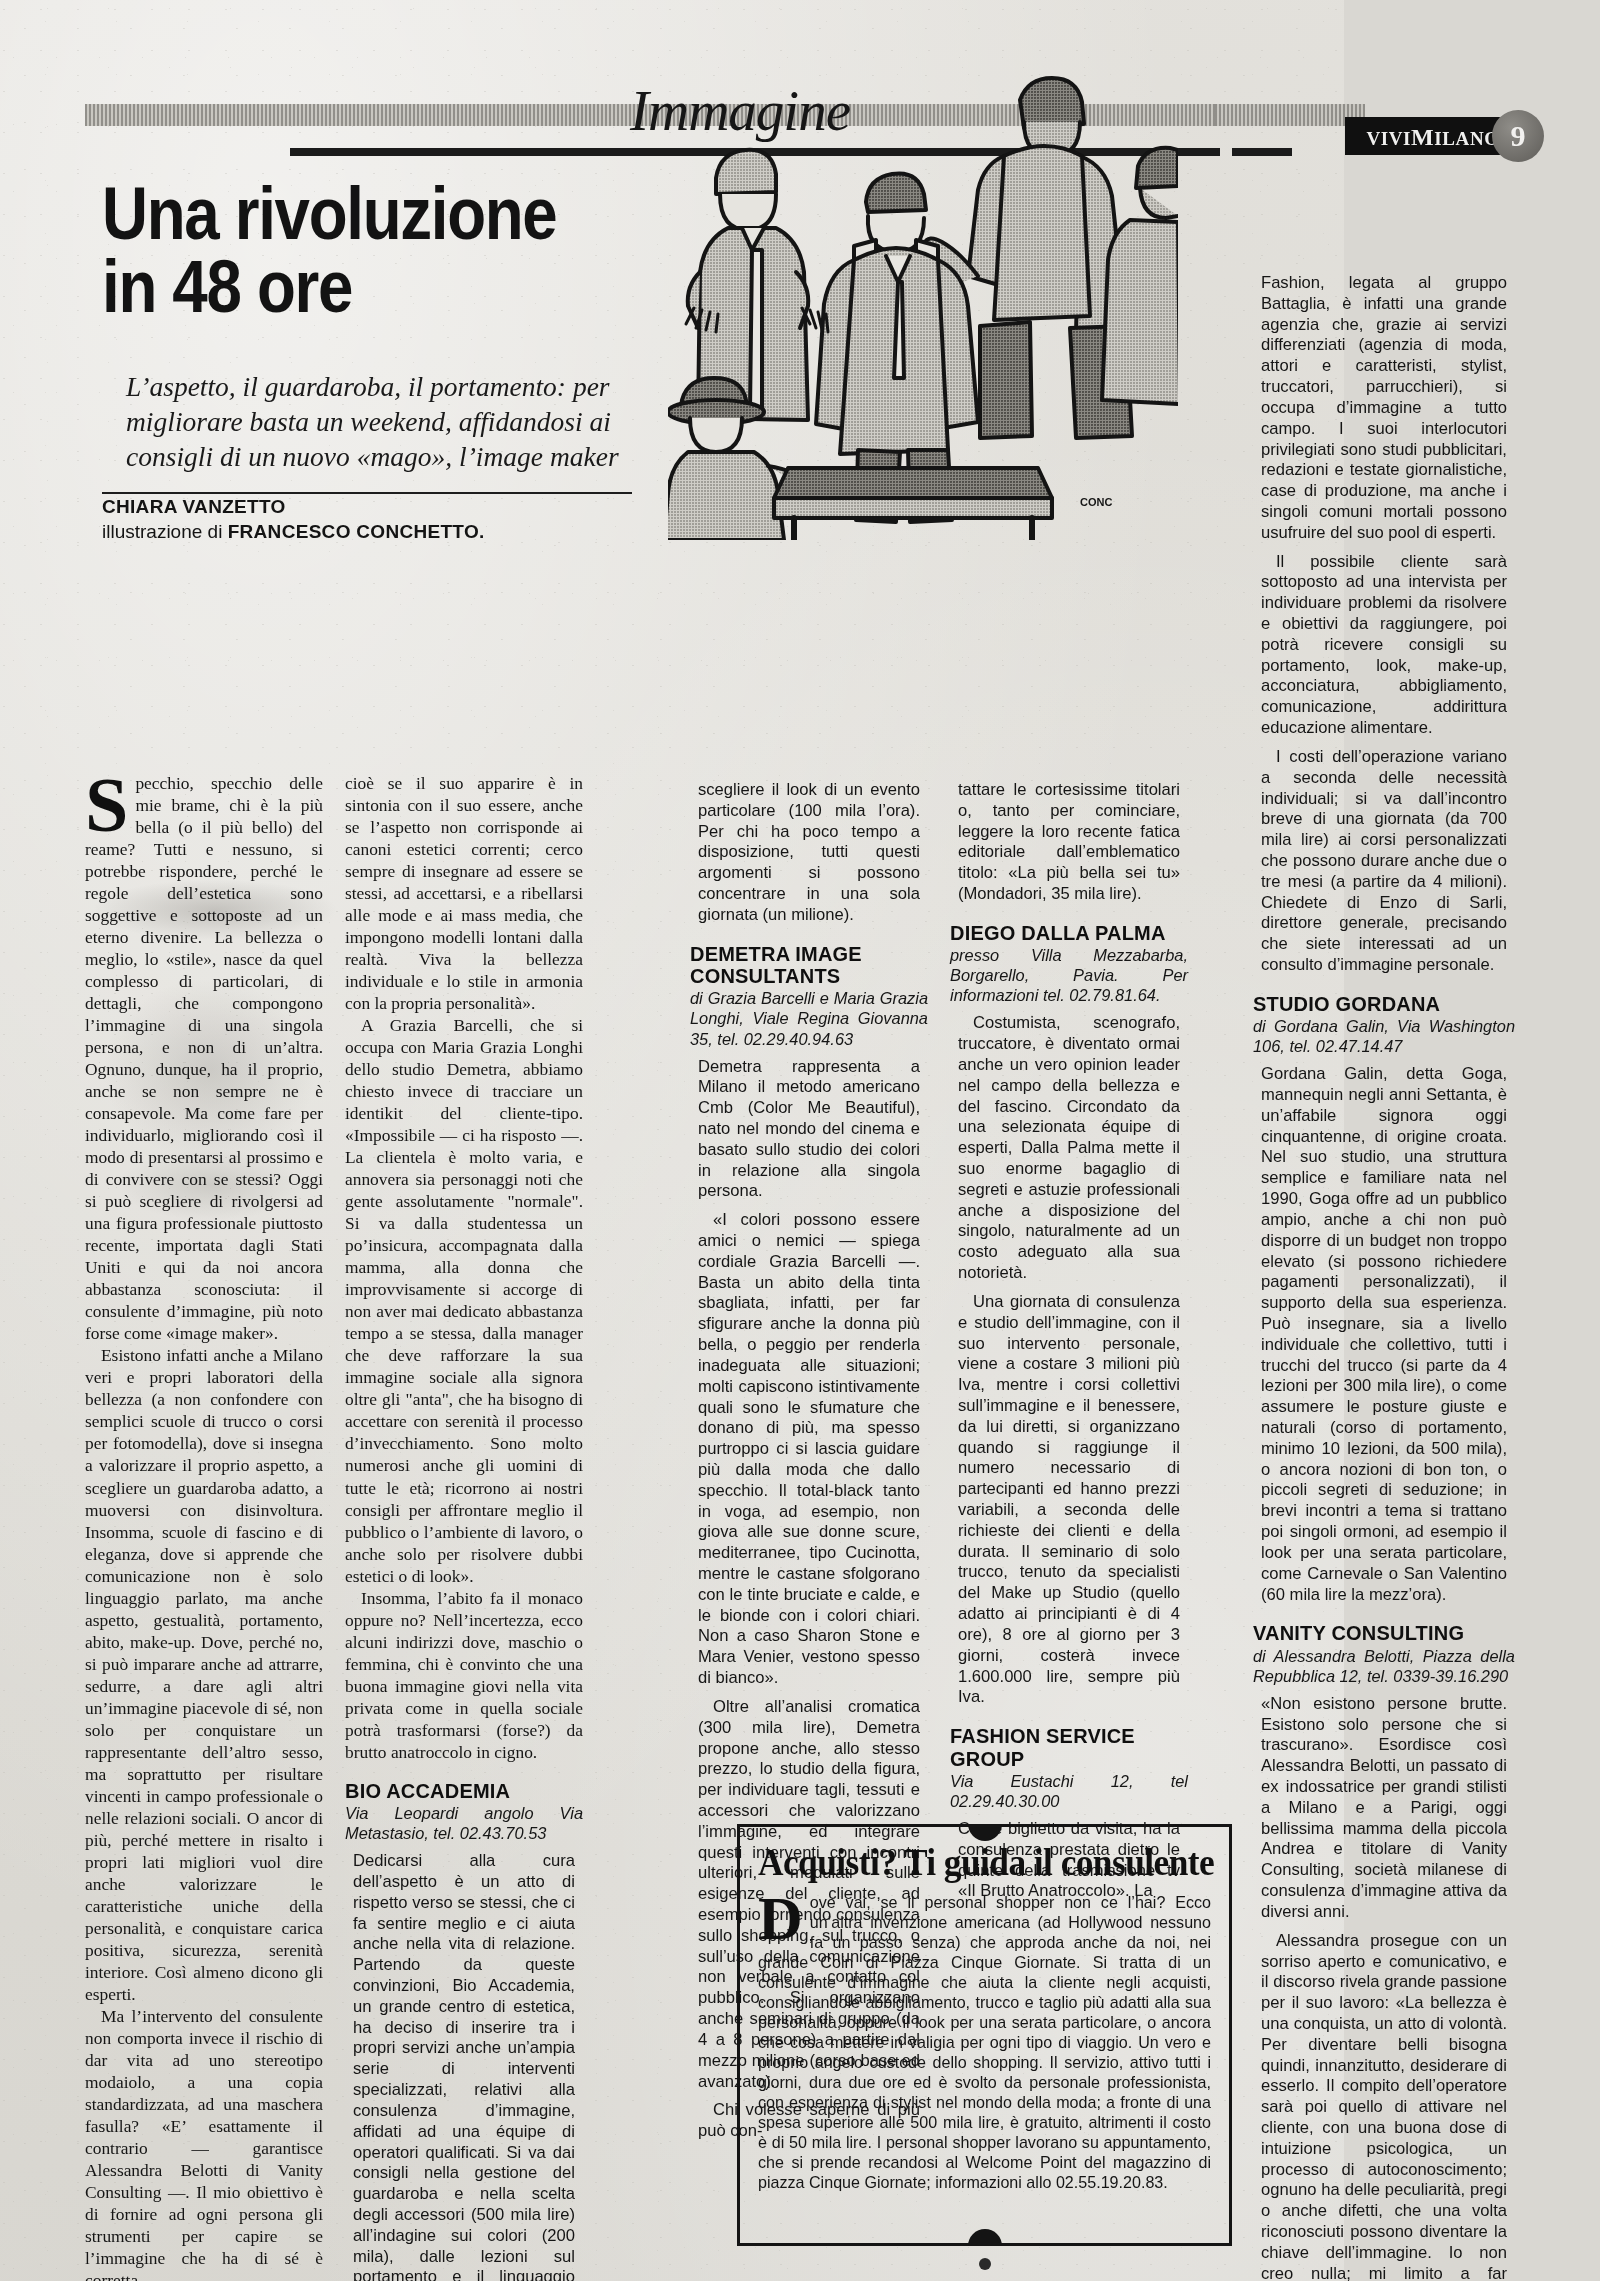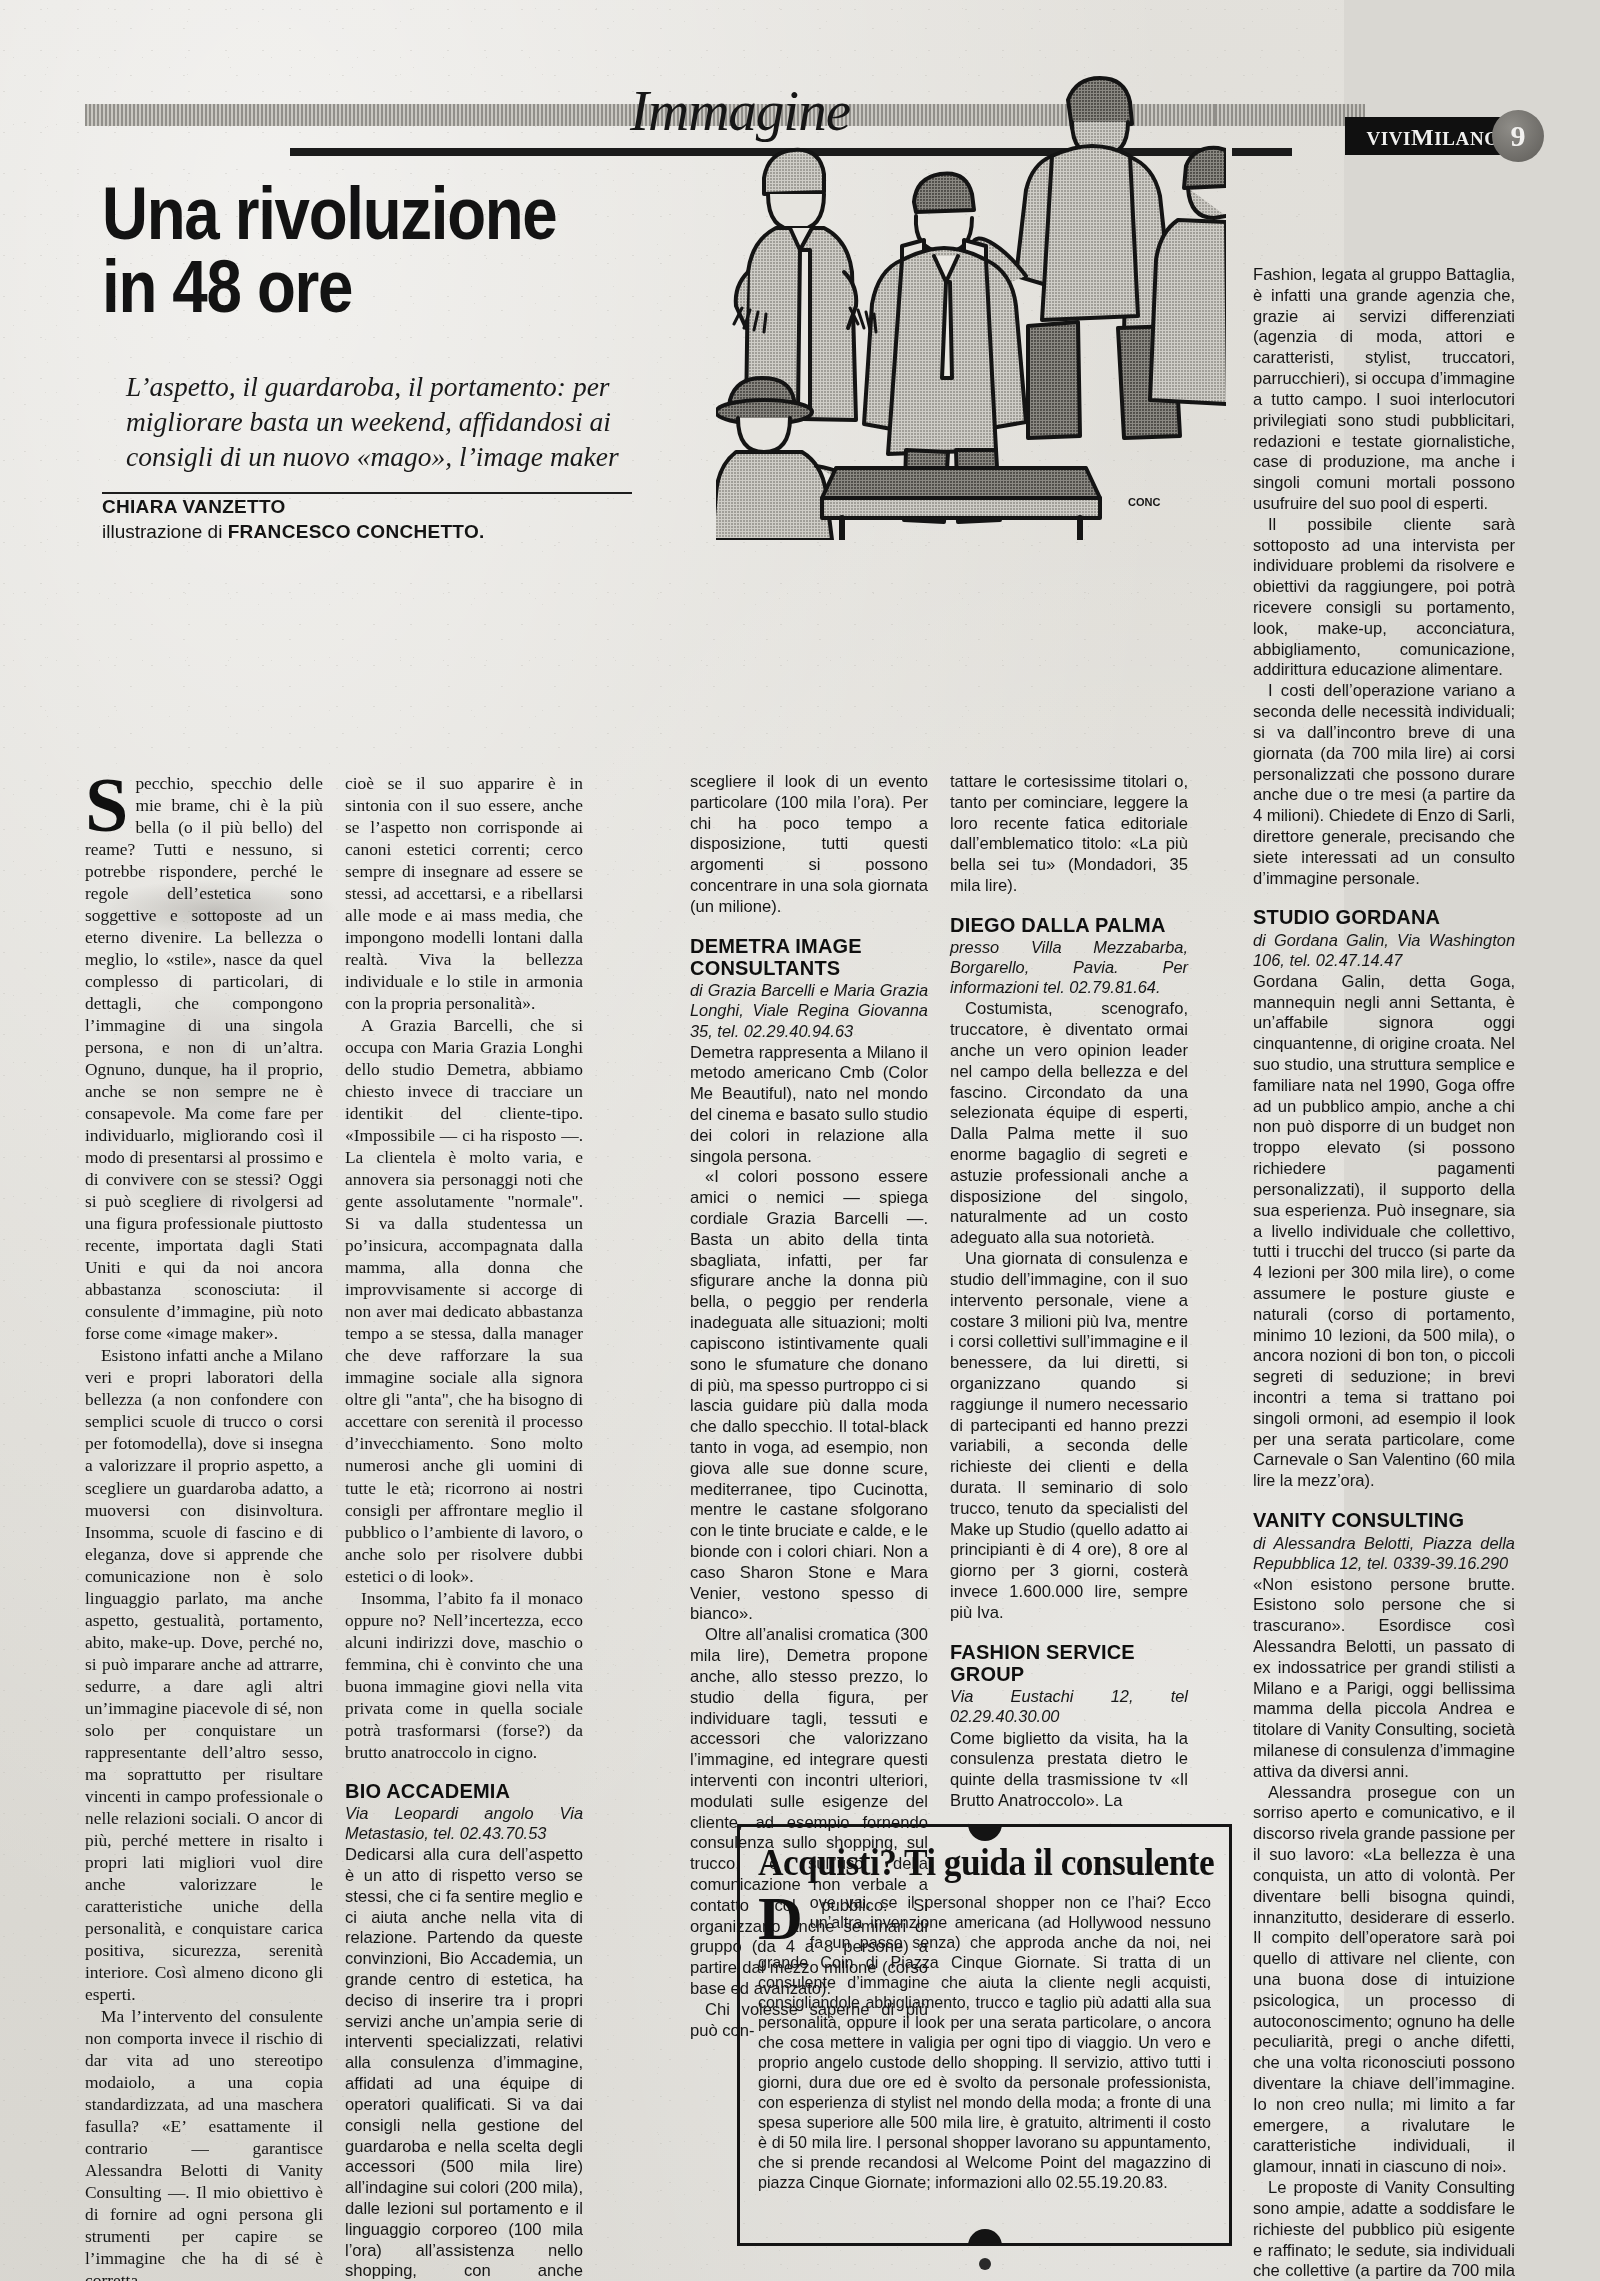--- a/index.html
+++ b/index.html
@@ -75,36 +75,36 @@
     font-size:27.5px;line-height:1.28;color:#1a1a1a;margin-left:24px;
   }
   .byline-rule{margin-top:17px;width:530px;height:2px;background:#1d1d1d;}
   .byline{
     font-family:"Liberation Sans", sans-serif;font-size:19px;color:#141414;
     line-height:1.35;
   }
   .byline b{font-weight:bold;letter-spacing:.3px;}
 
   
-  #illo{position:absolute;left:716px;top:70px;width:510px;height:470px;}
+  #illo{position:absolute;left:668px;top:70px;width:510px;height:470px;}
   #illo svg{display:block;}
 
   
   .col{position:absolute;}
   .serif-col{
     font-family:"Liberation Serif", serif;font-size:17.4px;line-height:1.265;
     text-align:justify;color:#151515;hyphens:auto;
   }
   .serif-col p{margin:0;text-indent:16px;}
   .serif-col p.first{text-indent:0;}
   .sans-col{
     font-family:"Liberation Sans", sans-serif;font-size:16.6px;line-height:1.255;
     text-align:justify;color:#151515;hyphens:auto;
   }
-  .sans-col p{margin:0;text-indent:15px;}
+  .sans-col p{margin:8px;text-indent:15px;}
   .sans-col p.first{text-indent:0;}
   .sub{
     font-family:"Liberation Sans", sans-serif;font-weight:bold;font-size:20px;
     line-height:1.12;color:#0f0f0f;margin:17px 0 1px 0;text-indent:0;letter-spacing:.2px;
     text-align:left;
   }
   .addr{
     font-family:"Liberation Sans", sans-serif;font-style:italic;font-size:16.4px;
     line-height:1.22;color:#161616;margin:0 0 2px 0;text-indent:0;text-align:justify;
   }

